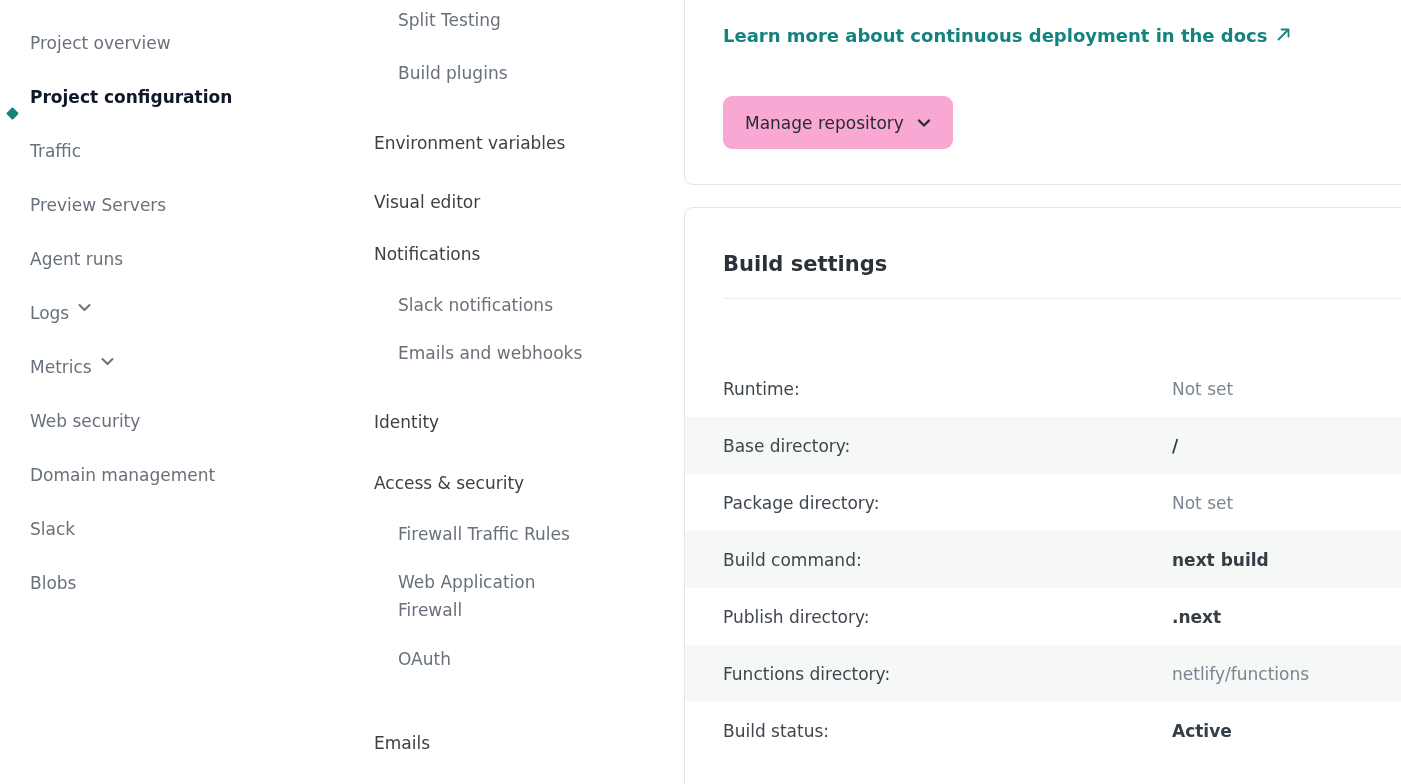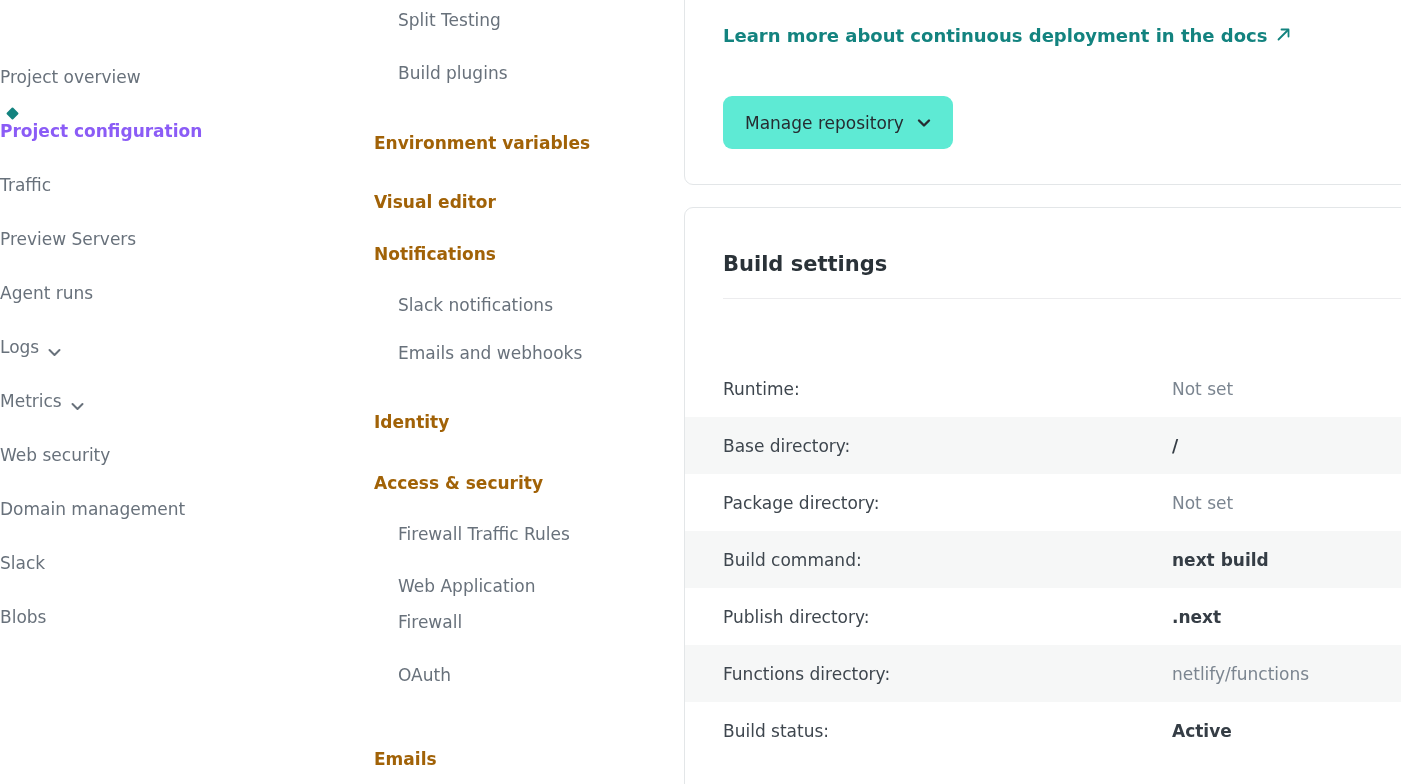--- a/index.html
+++ b/index.html
@@ -11,27 +11,28 @@
     position: relative;
   }
 
   
   .sidebar {
     position: absolute; left: 0; top: 0; width: 350px; padding-top: 33px;
   }
   .side-item {
     position: relative;
     height: 54px;
-    display: flex; align-items: flex-end;
+    display: flex; align-items: flex-start;
+    padding-left: 30px;
     font-size: 17px;
     color: #68717b;
     cursor: pointer;
     white-space: nowrap;
   }
-  .side-item.active { color: #8b5cf6; font-weight: bold; }
+  .side-item.active { color: #0f172a; font-weight: bold; }
   .diamond {
     position: absolute; left: 8px; top: 50%;
     width: 9px; height: 9px;
     margin-top: -5px;
     background: #13837f;
     transform: rotate(45deg);
     border-radius: 1px;
   }
   .chev { margin-left: 9px; display: inline-block; }
   .chev svg { display: block; }
@@ -40,32 +41,32 @@
   .subnav {
     position: absolute; left: 352px; top: 0; width: 334px; padding-top: 9px;
   }
   .sub-item {
     font-size: 17px;
     line-height: 22px;
     cursor: pointer;
     white-space: nowrap;
   }
   .sub-item.head {
-    color: #a16207;
-    font-weight: bold;
+    color: #404040;
+    font-weight: normal;
     padding-left: 22px;
   }
   .sub-item.sub {
     color: #68717b;
     padding-left: 46px;
   }
   .sub-item.wrap2 {
     white-space: normal;
     width: 236px;
-    line-height: 36px;
+    line-height: 28px;
   }
 
   
   .card {
     position: absolute;
     background: #ffffff;
     border: 1px solid #e3e6e8;
     border-radius: 9px;
   }
   .card-top {
@@ -81,21 +82,21 @@
     cursor: pointer;
     text-decoration: none;
     justify-content: center;
   }
   .docs-link .arrow-icon { margin-left: 9px; display: inline-block; }
   .manage-btn {
     display: inline-flex; align-items: center;
     margin: 49px 0 0 38px;
     height: 53px;
     padding: 0 22px;
-    background: #5eead4;
+    background: #f9a8d4;
     border: none;
     border-radius: 9px;
     font-family: inherit;
     font-size: 17px;
     color: #262c31;
     cursor: pointer;
   }
   .manage-btn .chev { margin-left: 13px; }
 
   .card-main {

